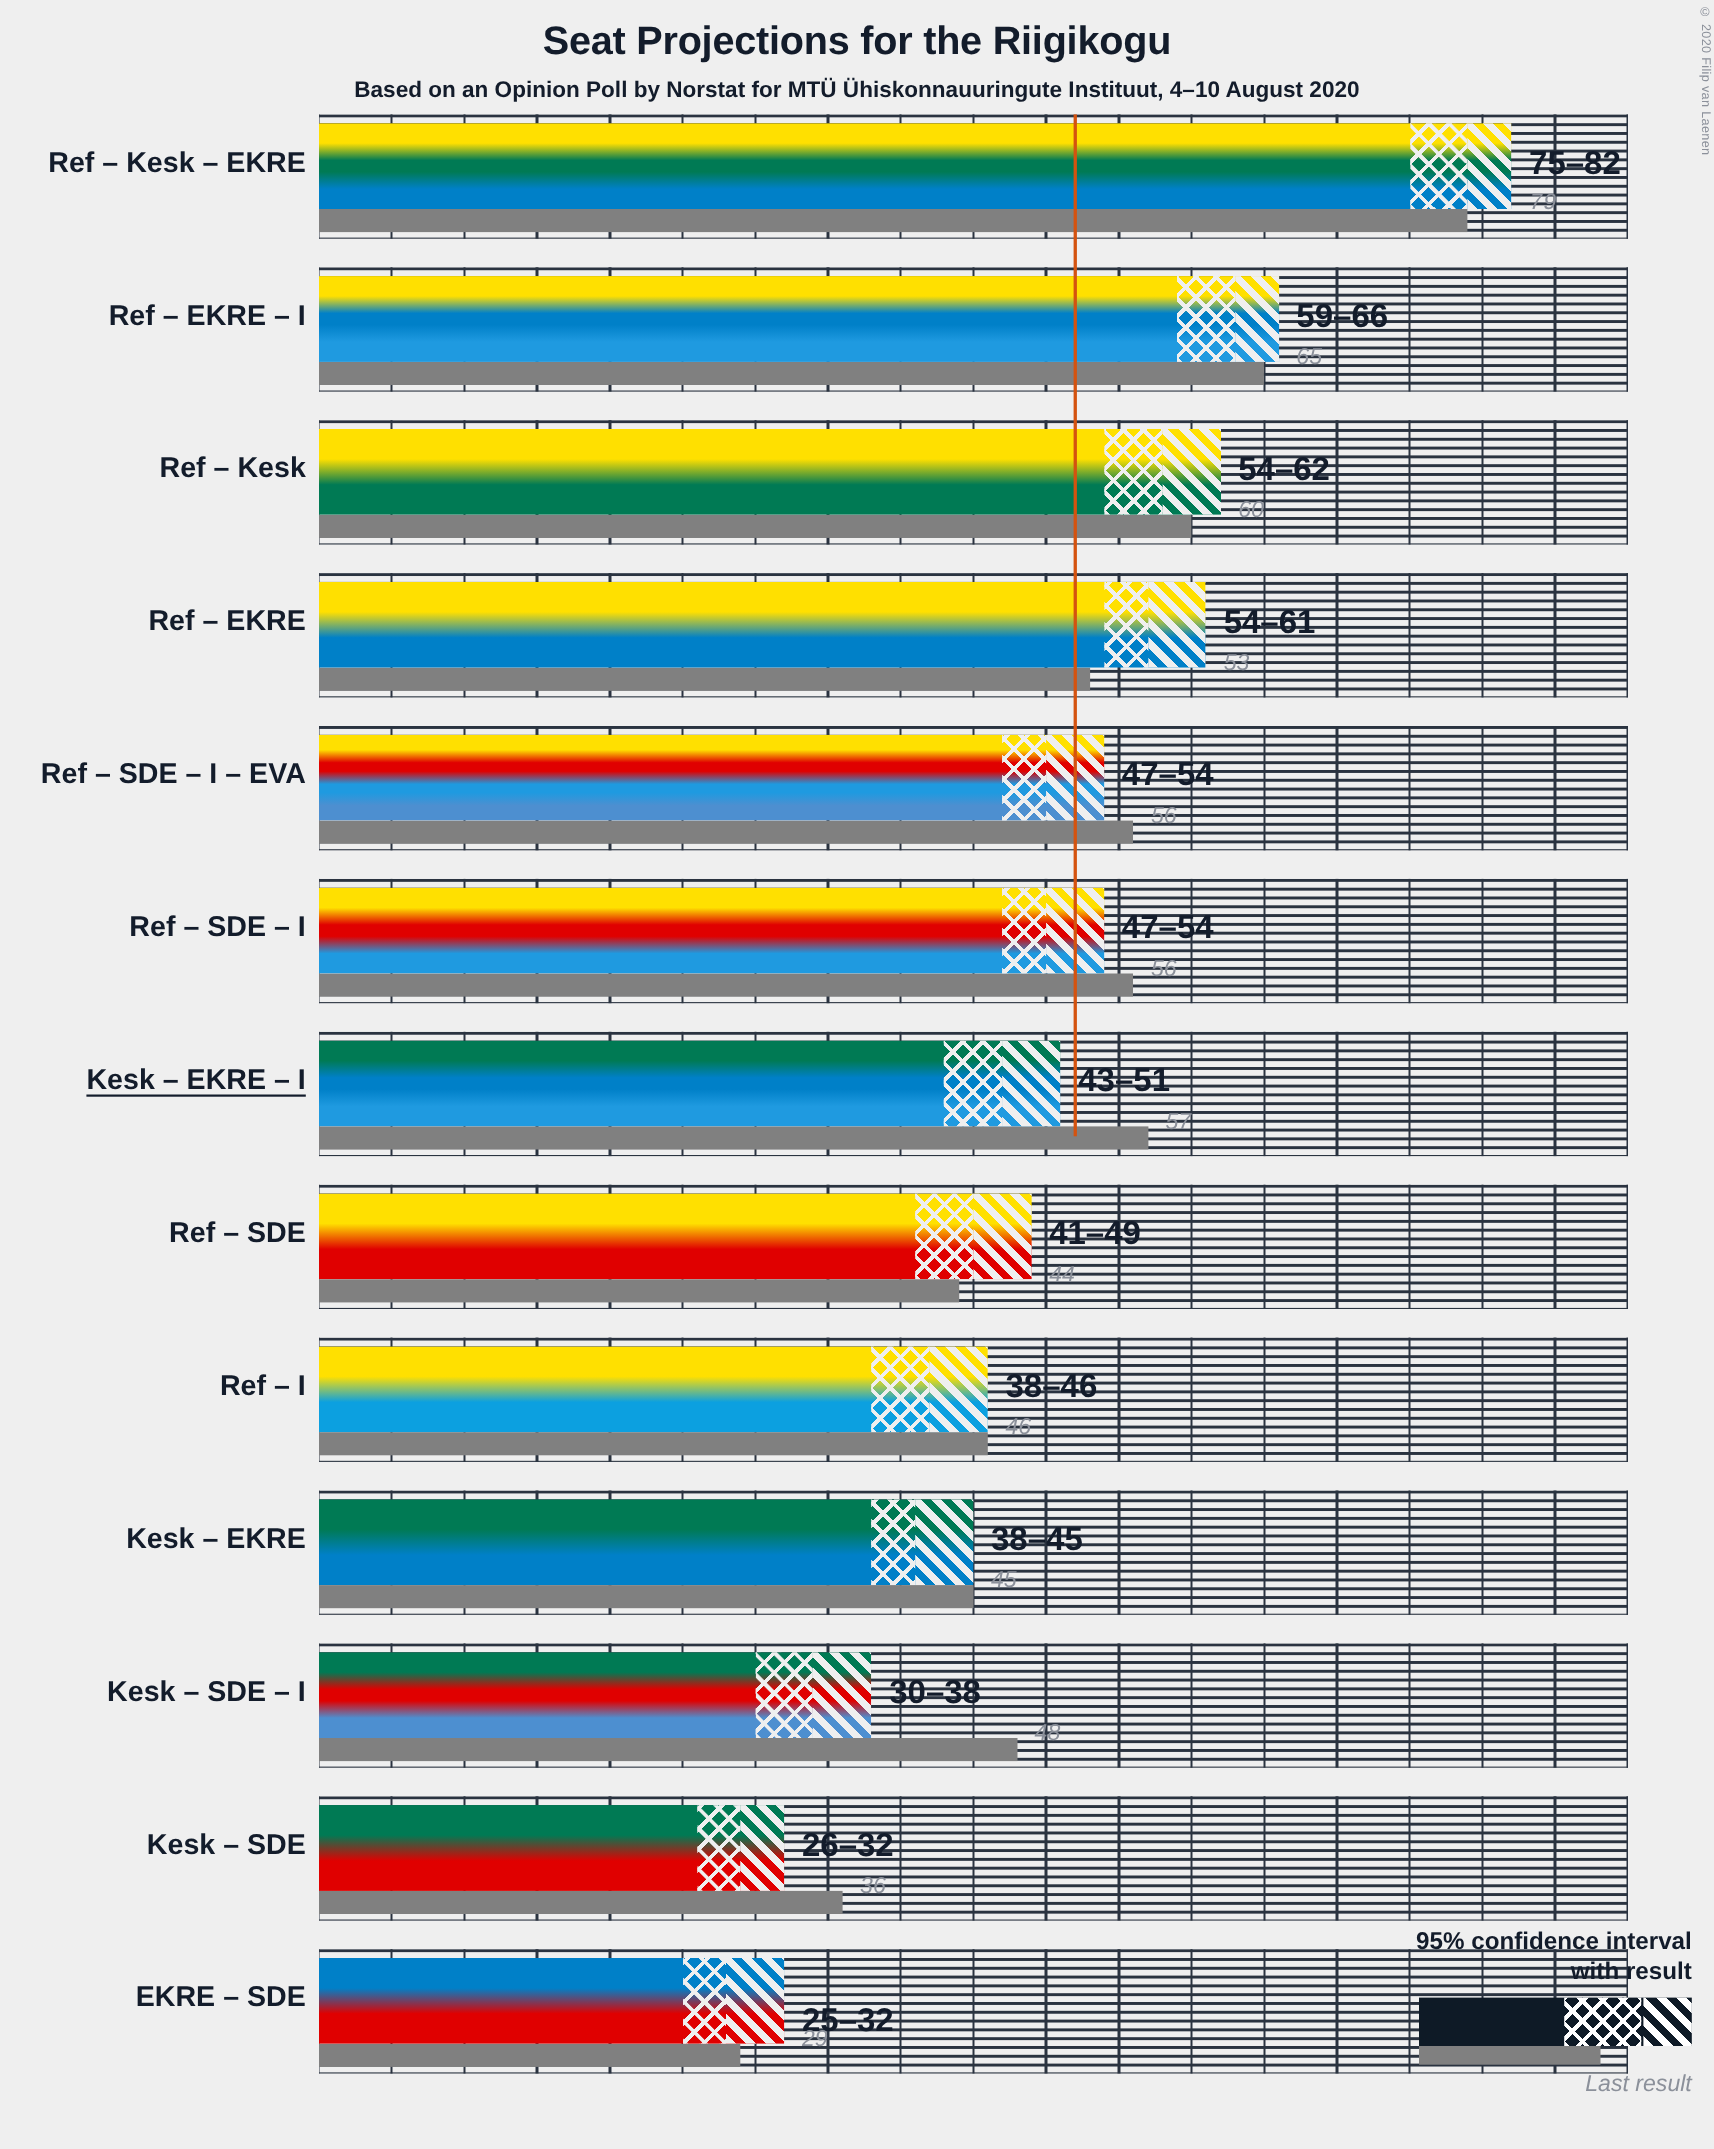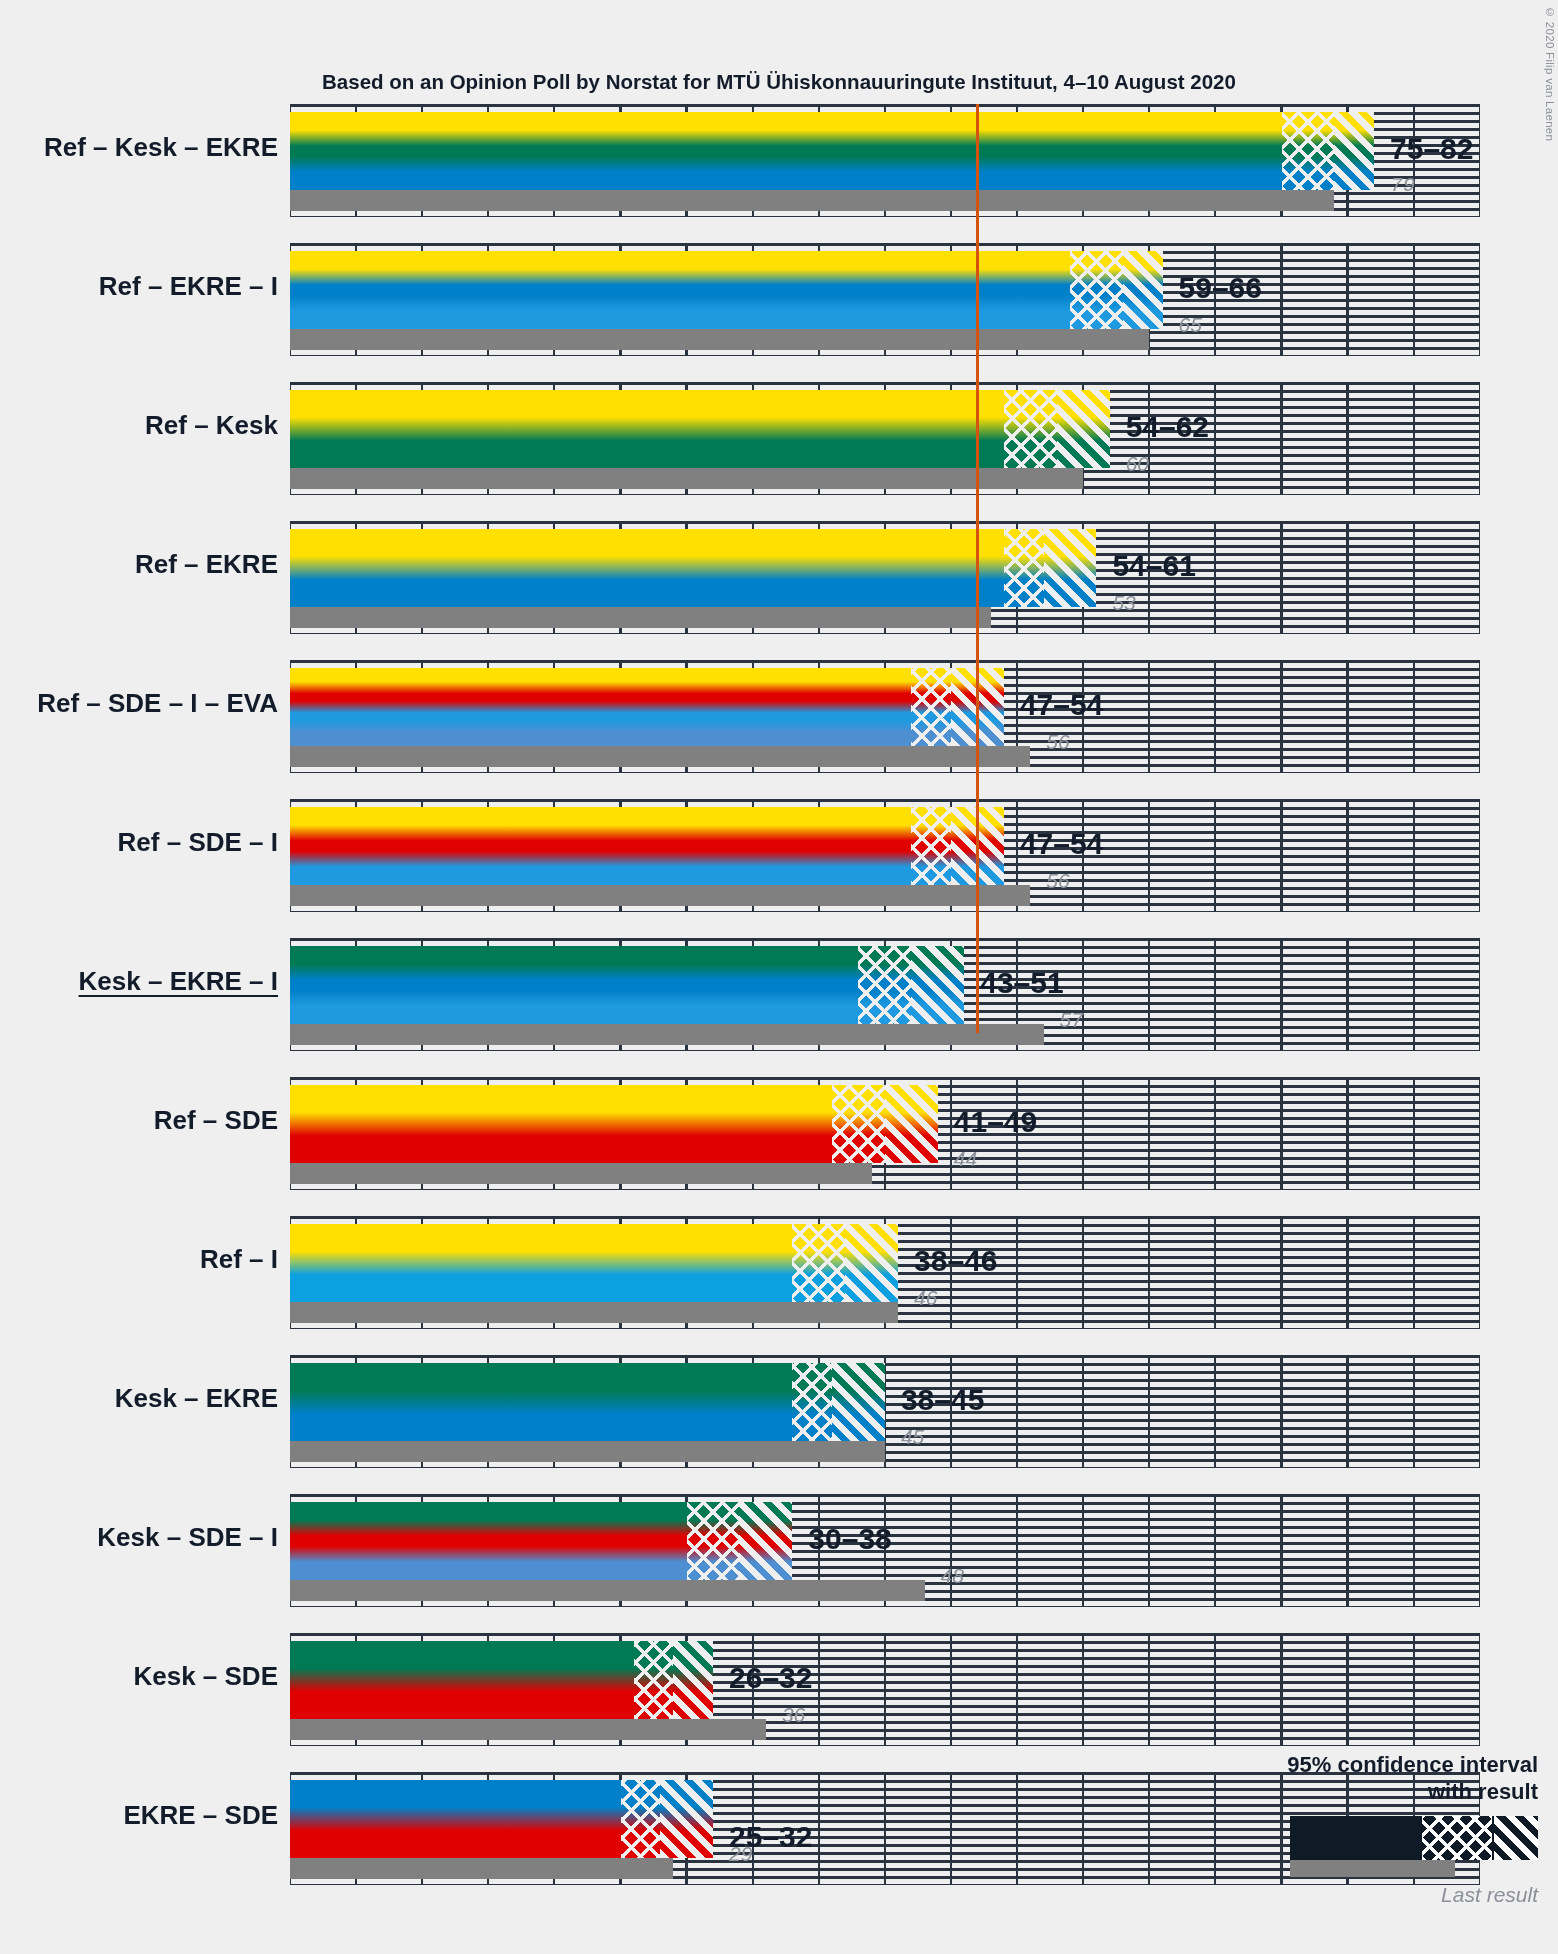--- a/index.html
+++ b/index.html
@@ -106,20 +106,21 @@
   #legend-lastlabel {
     font-size: 21px; font-style: italic; color: #8b909a;
     text-align: right; margin-top: 6px;
   }
 </style>
 </head>
 <body>
 
 <div id="page">
 
+  <div id="title">Seat Projections for the Riigikogu</div>
   <div id="subtitle">Based on an Opinion Poll by Norstat for MTÜ Ühiskonnauuringute Instituut, 4–10 August 2020</div>
   <div id="copyright">© 2020 Filip van Laenen</div>
 
   <div id="plot">
       <div class="row" style="top: 0px;">
         <div class="tickgrid" style="left: 290px; top: 104px; width: 1189.8px; height: 113px; background-image: repeating-linear-gradient(rgb(42, 51, 64) 0px, rgb(42, 51, 64) 3px, transparent 3px, transparent 8px), repeating-linear-gradient(to right, transparent 0px, transparent 11.52px, rgba(0, 0, 0, 0) 11.52px, rgba(0, 0, 0, 0) 13.22px); background-size: 13.22px 8px, 100% 100%; background-position: 11.52px 0px, 0px 0px; background-repeat: repeat, repeat;"></div>
         <div class="tickgrid" style="left: 290px; top: 104px; width: 1189.8px; height: 113px; background-image: repeating-linear-gradient(to right, rgb(42, 51, 64) 0px, rgb(42, 51, 64) 2.2px, transparent 2.2px, transparent 66.1px); background-position: 65px 0px;"></div>
         <div class="lastresult" style="left: 290px; top: 190px; width: 1044.38px; height: 21px;"></div>
         <div class="bar" style="left: 290px; top: 112px; width: 1084.04px; height: 78px;">
           <div class="bar-fill" style="background: linear-gradient(rgb(255, 224, 0) 10%, rgb(255, 224, 0) 23.3%, rgb(0, 122, 84) 43.3%, rgb(0, 122, 84) 56.7%, rgb(0, 128, 200) 76.7%, rgb(0, 128, 200) 90%);"></div>

